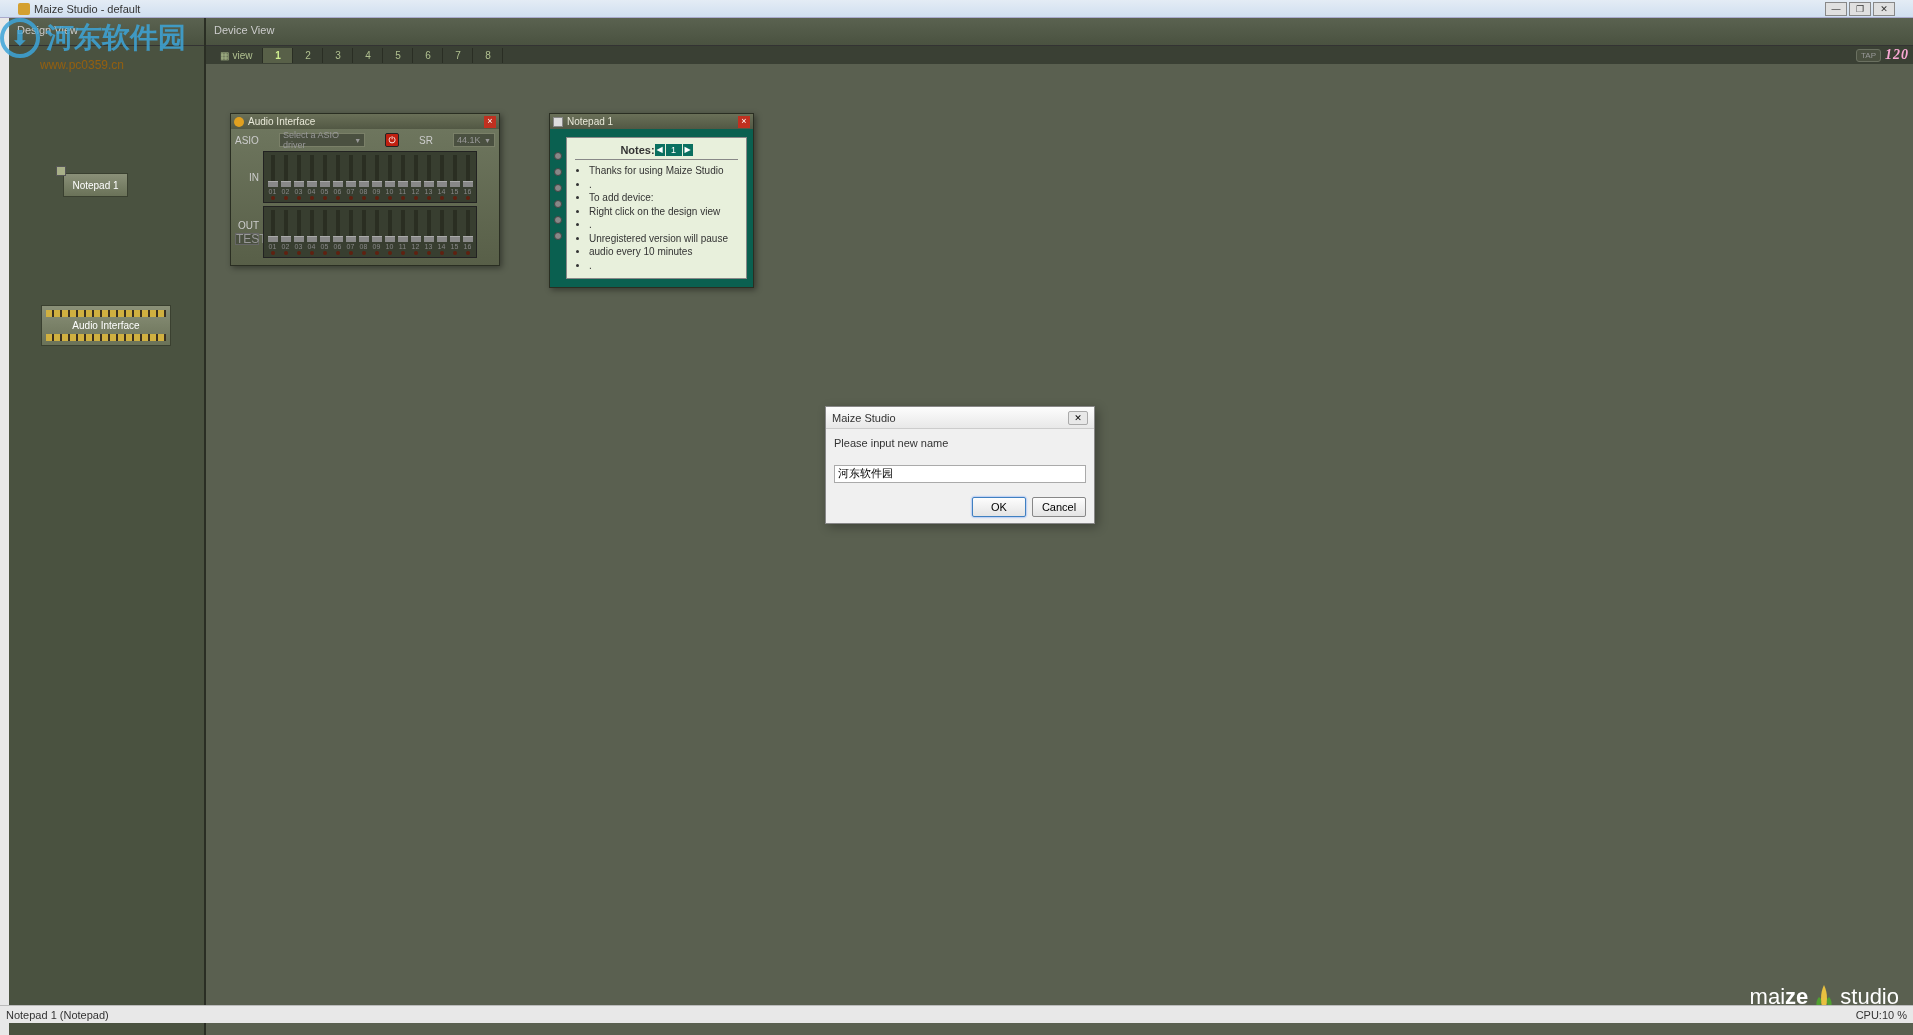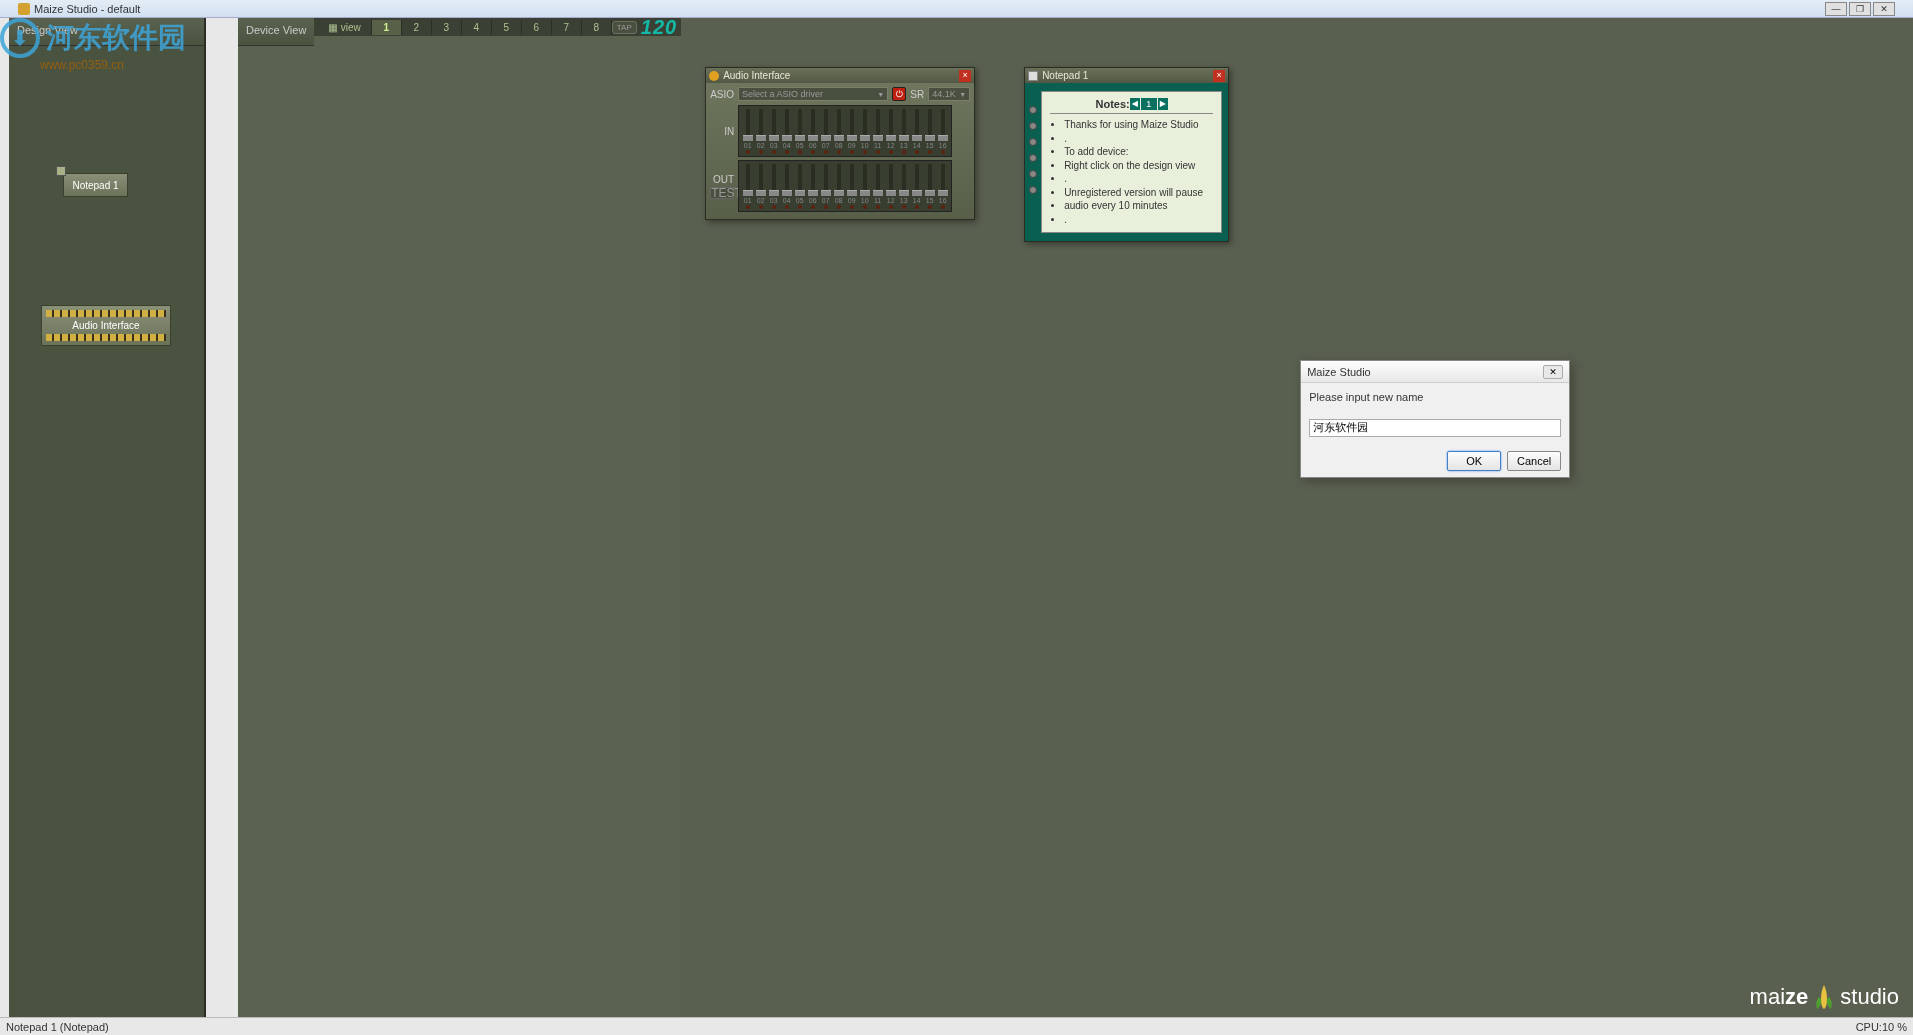--- a/index.html
+++ b/index.html
@@ -15,52 +15,52 @@
 .watermark { position: absolute; top: 18px; left: 0; z-index: 900; opacity: 0.85; pointer-events: none; }
 .watermark-logo { display: flex; align-items: center; }
 .watermark-circle { width: 40px; height: 40px; border: 4px solid #3da5d9; border-radius: 50%; color: #3da5d9; font-weight: bold; font-size: 20px; display: flex; align-items: center; justify-content: center; }
 .watermark-text { font-size: 28px; color: #3da5d9; font-weight: bold; margin-left: 6px; }
 .watermark-url { font-size: 12px; color: #a16207; margin-left: 40px; }
 
 
 .main { position: absolute; top: 18px; left: 0; right: 0; bottom: 0; display: flex; padding-left: 9px; }
 .sidebar { width: 197px; background: #4a5240; border-right: 2px solid #2a2e24; position: relative; }
 .sidebar-header { height: 28px; background: linear-gradient(#5a6250, #4a5240); color: #ccc; font-size: 11px; padding: 6px 8px; border-bottom: 1px solid #333; }
-.content { flex: 1; background: #5a6250; display: flex; flex-direction: row; margin-left: 32px; }
+.content { flex: 1; background: #5a6250; display: flex; flex-direction: column; }
 .content-header { height: 28px; background: linear-gradient(#5a6250, #4a5240); color: #ccc; font-size: 11px; padding: 6px 8px; border-bottom: 1px solid #333; }
 
 
 .tabs { height: 18px; background: #3a4034; display: flex; align-items: center; padding-left: 4px; }
 .tab { min-width: 30px; padding: 2px 10px; color: #b0c090; font-size: 10px; text-align: center; cursor: pointer; border-right: 1px solid #2a2e24; }
 .tab.active { background: #586048; color: #d0f090; font-weight: bold; }
 .tab-view { display: flex; align-items: center; gap: 3px; }
 .tap-tempo { margin-left: auto; display: flex; align-items: center; gap: 4px; padding-right: 4px; }
 .tap-btn { background: #4a5040; border: 1px solid #6a7060; color: #999; font-size: 8px; padding: 1px 4px; border-radius: 3px; }
-.tempo-display { color: #14b8a6; font-family: Liberation Sans, sans-serif; font-size: 20px; font-weight: bold; font-style: italic; letter-spacing: 1px; }
+.tempo-display { color: #f9a8d4; font-family: Liberation Serif, serif; font-size: 14px; font-weight: bold; font-style: italic; letter-spacing: 1px; }
 
 
 .canvas { flex: 1; background: #5a6050; position: relative; }
 
 
 .node { position: absolute; background: linear-gradient(#8a9078, #6a7258); border: 1px solid #3a4030; color: #fff; font-size: 10px; text-align: center; padding: 4px; }
 .node-notepad { top: 155px; left: 54px; width: 65px; height: 24px; display: flex; align-items: center; justify-content: center; }
 .node-notepad::before { content: ''; position: absolute; top: -8px; left: -8px; width: 8px; height: 8px; background: #a8b088; border: 1px solid #555; }
 .node-audio { top: 287px; left: 32px; width: 130px; }
 .node-audio-ports { height: 7px; background: repeating-linear-gradient(90deg, #d0b040 0, #d0b040 6px, #3a3020 6px, #3a3020 8px); }
 .node-audio-label { padding: 3px; font-size: 10px; }
 
 
 .panel { position: absolute; background: linear-gradient(#707860, #585f48); border: 1px solid #2a2e22; box-shadow: 2px 2px 6px rgba(0,0,0,0.4); }
 .panel-audio { top: 49px; left: 24px; width: 270px; }
 .panel-titlebar { height: 15px; background: linear-gradient(#6a7058, #525844); display: flex; align-items: center; padding: 0 3px; gap: 4px; }
 .panel-icon { width: 10px; height: 10px; background: #e0a020; border-radius: 50%; }
 .panel-title { color: #e8e8d8; font-size: 10px; flex: 1; }
 .panel-close { width: 12px; height: 12px; background: #c03020; color: #fff; font-size: 9px; text-align: center; line-height: 11px; cursor: pointer; }
 .panel-body { padding: 4px; }
-.asio-row { display: flex; align-items: center; gap: 4px; margin-bottom: 4px; }
+.asio-row { display: flex; align-items: center; gap: 20px; margin-bottom: 4px; }
 .asio-label { color: #ccc; font-size: 10px; }
 .asio-select { flex: 1; height: 14px; background: #4a5040; border: 1px solid #7a8068; color: #999; font-size: 9px; padding: 0 3px; display: flex; align-items: center; justify-content: space-between; }
 .asio-select::after { content: '▼'; font-size: 7px; }
 .power-btn { width: 14px; height: 14px; background: #c02010; border: 1px solid #222; border-radius: 2px; display: flex; align-items: center; justify-content: center; }
 .power-btn::before { content: '⏻'; color: #fff; font-size: 9px; }
 .sr-label { color: #ccc; font-size: 10px; }
 .sr-select { width: 42px; height: 14px; background: #4a5040; border: 1px solid #7a8068; color: #999; font-size: 9px; padding: 0 3px; display: flex; align-items: center; justify-content: space-between; }
 .sr-select::after { content: '▼'; font-size: 7px; }
 .io-section { display: flex; align-items: center; gap: 4px; margin-bottom: 3px; }
 .io-label { width: 24px; color: #ccc; font-size: 10px; text-align: right; }
@@ -100,21 +100,21 @@
 .dialog-btn.primary { border: 1px solid #4080c0; box-shadow: 0 0 2px #4080ff; }
 
 
 .brand { position: absolute; right: 14px; bottom: 24px; display: flex; align-items: center; gap: 4px; }
 .brand-maize { color: #fff; font-size: 22px; font-weight: normal; }
 .brand-maize b { font-weight: bold; }
 .brand-leaf { width: 24px; height: 28px; display: flex; align-items: center; justify-content: center; }
 .brand-studio { color: #fff; font-size: 22px; }
 
 
-.statusbar { position: absolute; bottom: 0; left: 0; right: 0; height: 18px; background: #e8e8e8; border-top: 1px solid #bbb; display: flex; align-items: center; padding: 0 6px; font-size: 11px; color: #333; }
+.statusbar { position: absolute; bottom: 12px; left: 0; right: 0; height: 18px; background: #e8e8e8; border-top: 1px solid #bbb; display: flex; align-items: center; padding: 0 6px; font-size: 11px; color: #333; }
 .status-right { margin-left: auto; }
 </style>
 </head>
 <body>
 
 <div class="titlebar">
   <div class="titlebar-icon"></div>
   <span>Maize Studio - default</span>
   <div class="win-btns">
     <div class="win-btn">—</div>

